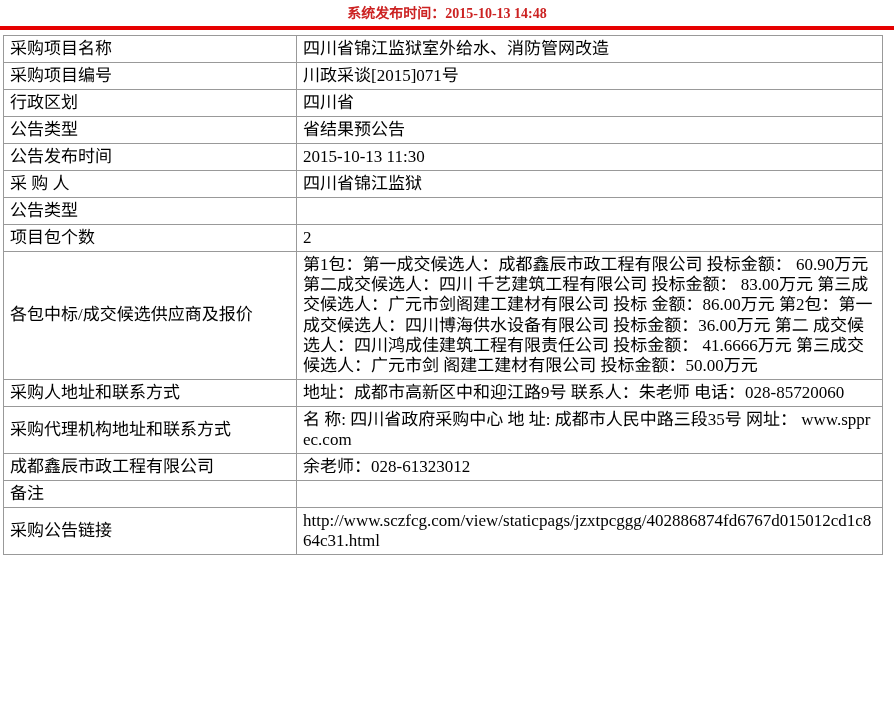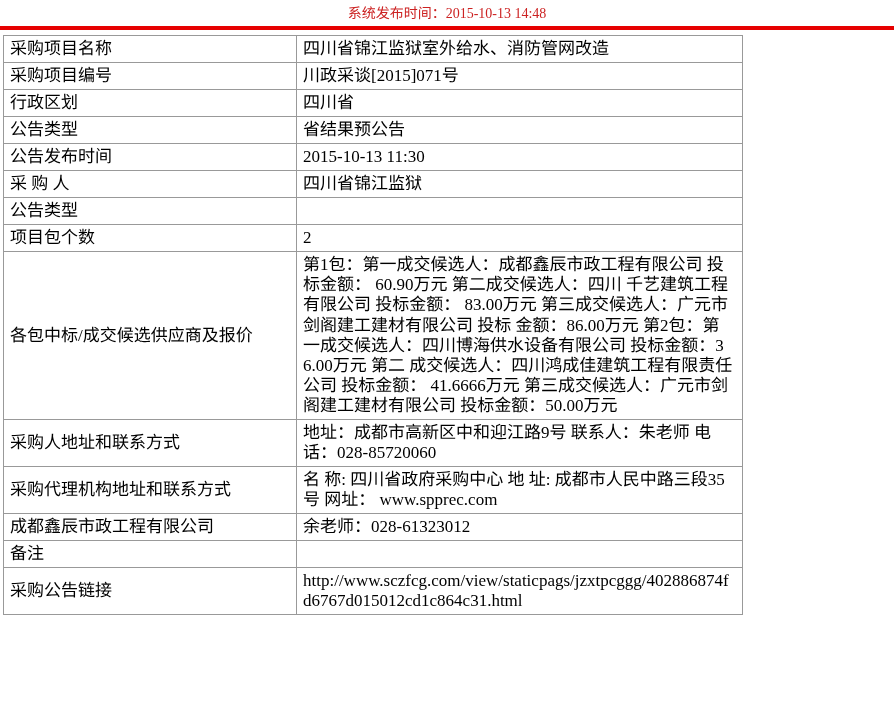--- a/index.html
+++ b/index.html
@@ -23,35 +23,35 @@
     font-size: 31px;
     line-height: 1.15;
     color: #000000;
     margin: 7px 6px 2px 8px;
     letter-spacing: 0.5px;
     white-space: nowrap;
   }
   .publish-time {
     text-align: center;
     font-family: "Liberation Serif", "DejaVu Serif", serif;
-    font-weight: normal;
+    font-weight: bold;
     font-size: 14px;
     color: #cc2222;
     margin: 2px 0 4px 0;
   }
   .red-divider {
     width: 894px;
     height: 4px;
     background: #e60000;
     border: none;
     margin: 0 0 5px 0;
   }
   table.announcement {
     border-collapse: collapse;
-    width: 740px;
+    width: 880px;
     margin: 0 3px;
     table-layout: fixed;
   }
   table.announcement td {
     border: 1px solid #999999;
     font-size: 17px;
     line-height: 1.18;
     padding: 3px 6px;
     vertical-align: middle;
     height: 27px;

